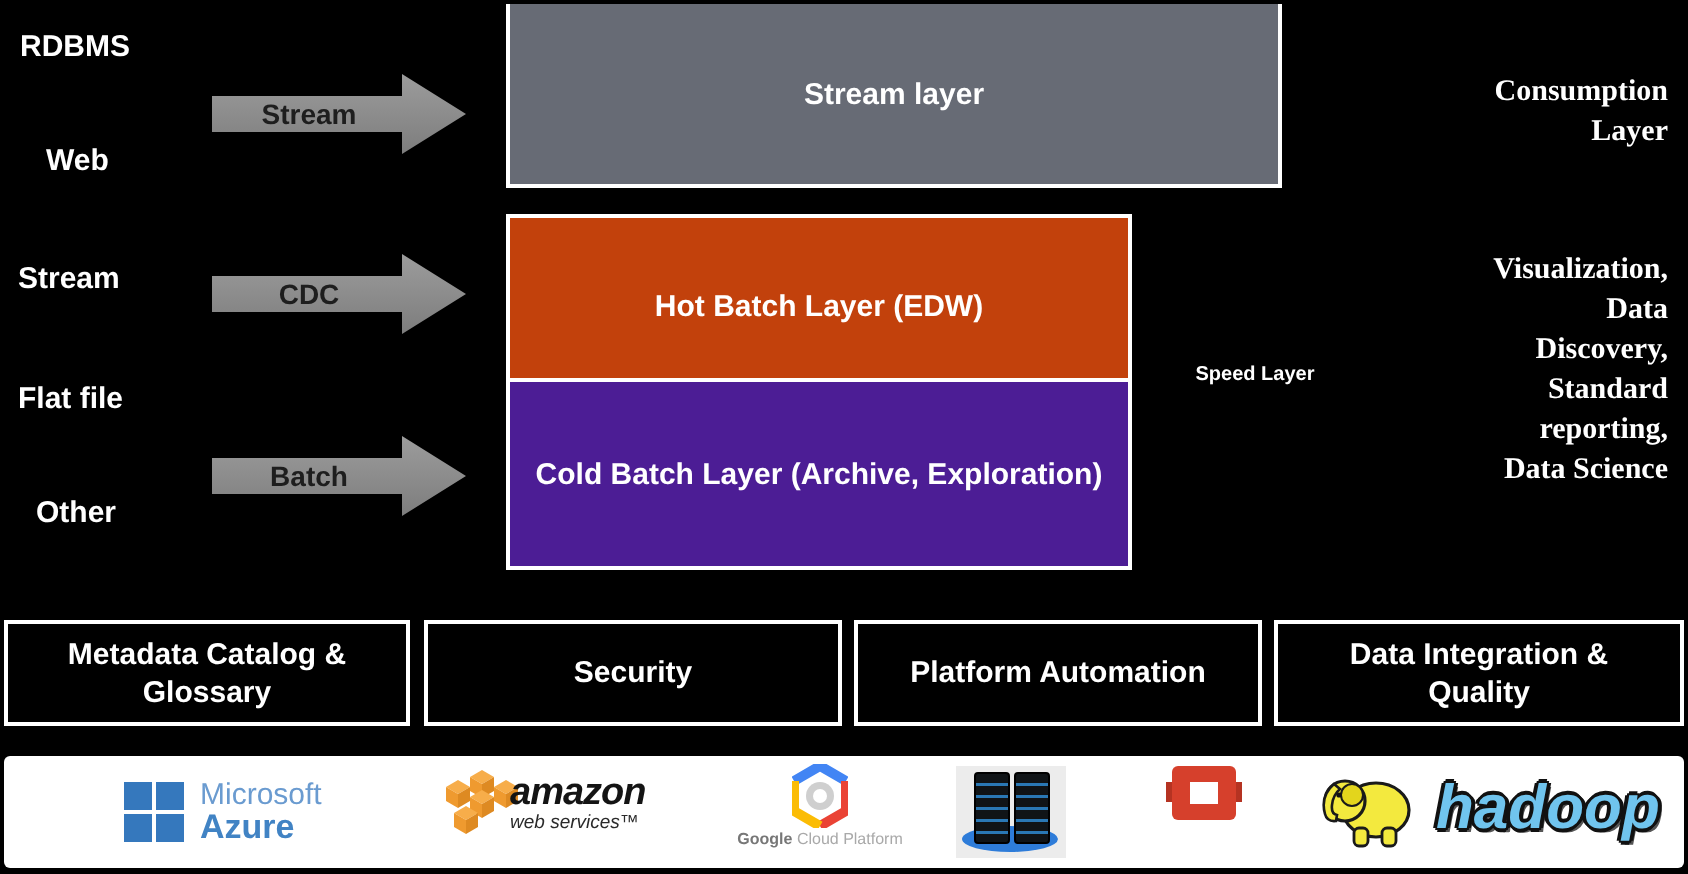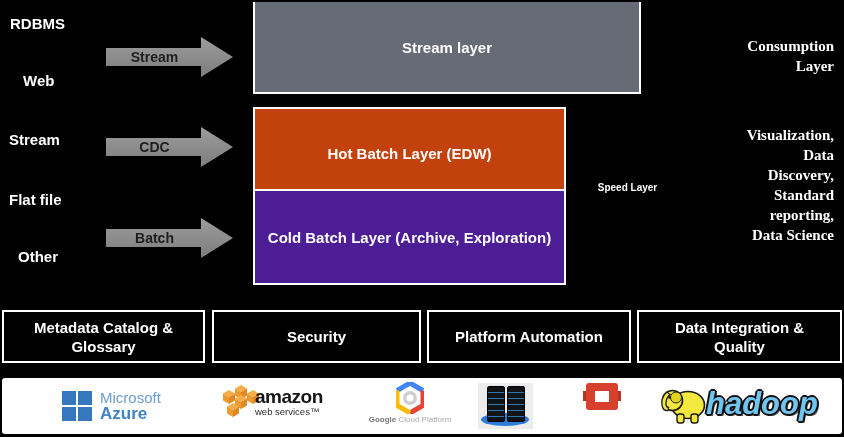--- a/index.html
+++ b/index.html
@@ -59,21 +59,21 @@
   .vgroup{position:absolute;display:flex;align-items:center;}
   
   .azure{left:60px;top:12px;gap:8px;}
   .ms-flag{width:30px;height:30px;display:grid;grid-template-columns:14px 14px;grid-template-rows:14px 14px;gap:2px;}
   .ms-flag span{background:#3578bd;}
   .azure-text{display:flex;flex-direction:column;line-height:15px;}
   .azure-l1{font-size:15px;color:#6a9bd0;}
   .azure-l2{font-size:17px;font-weight:600;color:#4183c4;line-height:17px;}
   
   .aws{left:220px;top:7px;}
-  .aws-text{margin-left:-5px;display:flex;flex-direction:column;}
+  .aws-text{margin-left:-5px;display:flex;flex-direction:column;font-style:italic;}
   .aws-l1{font-size:19px;font-weight:700;color:#141414;line-height:19px;letter-spacing:-0.5px;}
   .aws-l2{font-size:9.5px;color:#2b2b2b;line-height:11px;}
   
   .gcp{left:377px;top:4px;width:62px;flex-direction:column;gap:1px;}
   .gcp-text{font-size:8px;color:#a9a9a9;white-space:nowrap;}
   .gcp-brand{color:#777;font-weight:700;}
   
   .servers{left:476px;top:5px;width:55px;height:46px;background:#ececec;position:absolute;}
   .srv-base{position:absolute;left:3px;bottom:3px;width:48px;height:13px;background:#2e7cd9;border-radius:50%;}
   .tower{position:absolute;top:3px;width:16px;height:34px;border:1px solid #000;border-radius:2px;
@@ -81,21 +81,21 @@
   .tower-l{left:9px;} .tower-r{left:29px;}
   
   .openstack{left:573px;top:5px;width:54px;flex-direction:column;gap:2px;}
   .os-ring{width:32px;height:27px;background:#d6402c;border-radius:3px;position:relative;}
   .os-hole{position:absolute;left:9px;top:8px;right:9px;bottom:8px;background:#fff;}
   .os-tab{position:absolute;width:3px;height:10px;background:#b53322;top:8px;}
   .os-tab-l{left:-3px;} .os-tab-r{right:-3px;}
   .os-text{font-size:9px;font-weight:600;line-height:9px;margin-top:32px;}
   .os-open{color:#6f5d56;} .os-stack{color:#d0402c;}
   
-  .hadoop{left:658px;top:6px;gap:4px;}
+  .hadoop{left:658px;top:6px;gap:16px;}
   .hadoop-text{
     font-size:31px;font-weight:800;font-style:italic;color:#70c4ee;letter-spacing:0px;
     margin-left:-4px;
     text-shadow:-2px 0 #111,2px 0 #111,0 -2px #111,0 2px #111,
                 -1px -1px #111,1px 1px #111,-1px 1px #111,1px -1px #111,2px 2px 0 #555;
   }
 </style>
 </head>
 <body>
 

